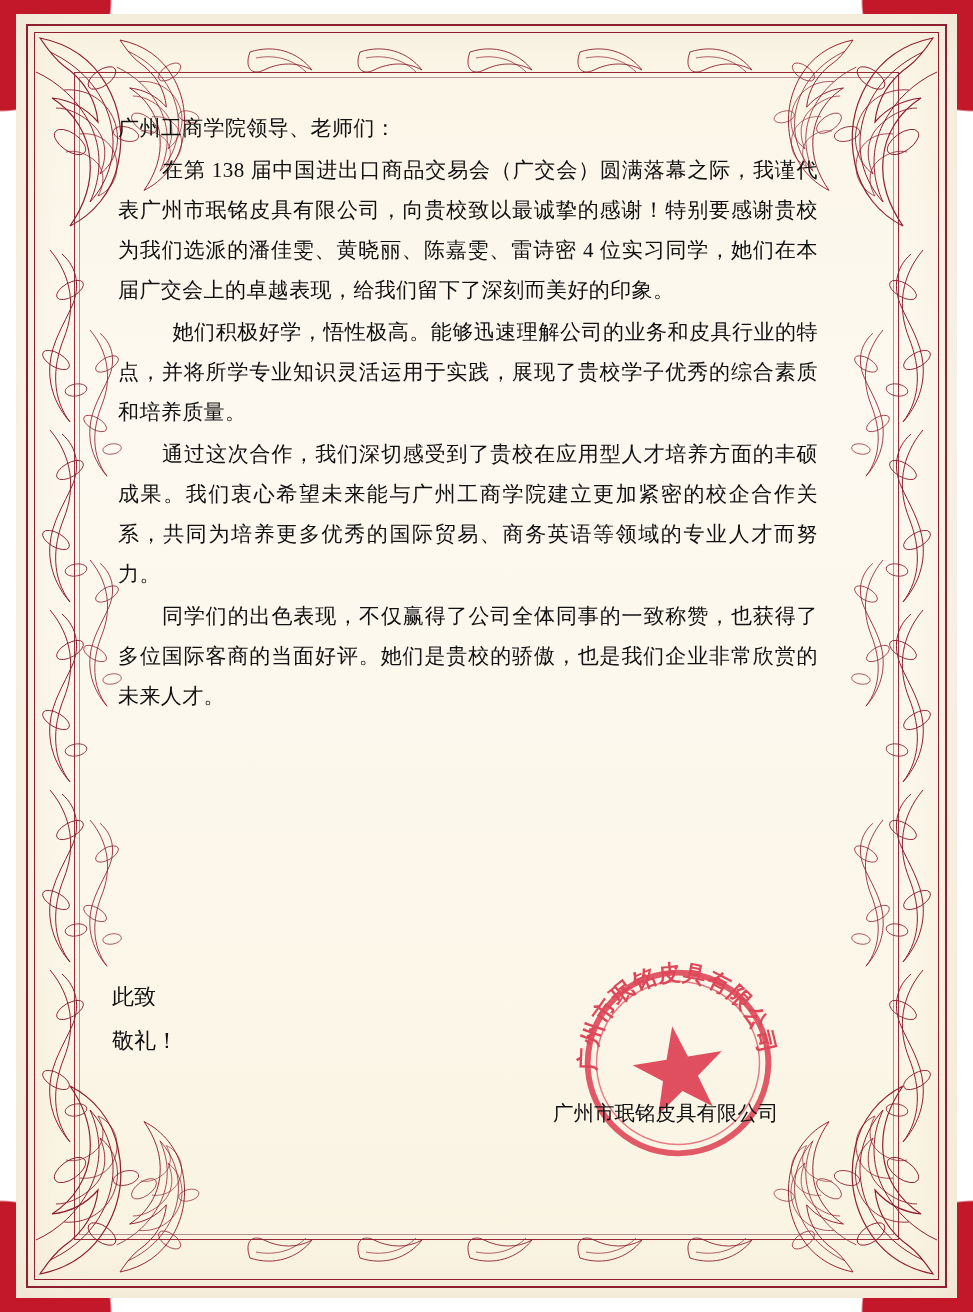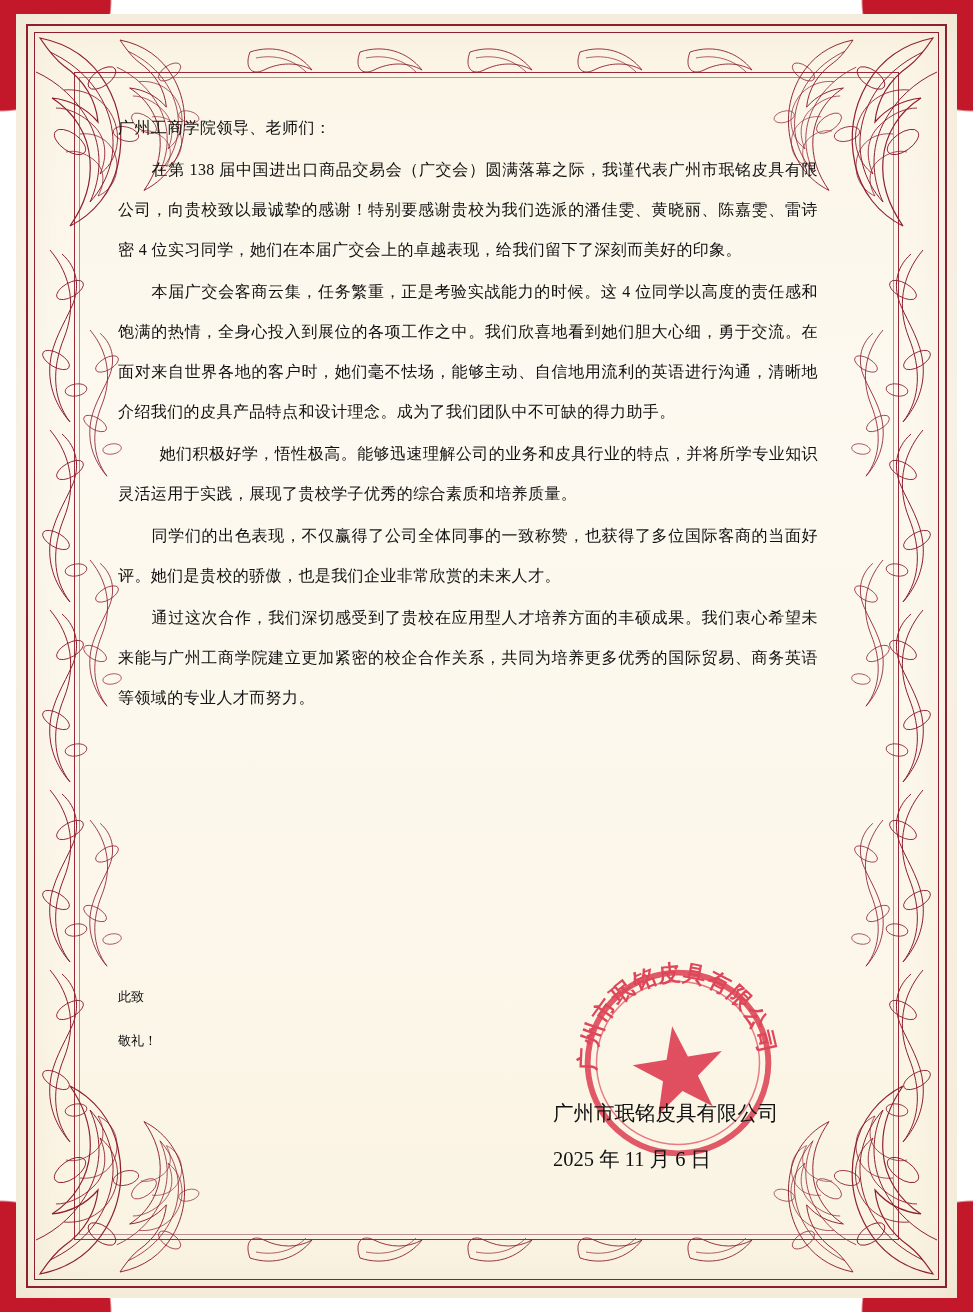--- a/index.html
+++ b/index.html
@@ -63,39 +63,39 @@
   }
   .ornament svg { width: 100%; height: 100%; display: block; }
 
   
   .letter {
     position: absolute;
     left: 118px;
     top: 108px;
     width: 700px;
     color: #111;
-    font-size: 16px;
+    font-size: 21px;
     line-height: 40px;
     letter-spacing: 0.4px;
   }
   .letter p {
     margin: 0 0 2px 0;
     text-align: justify;
     text-justify: inter-ideograph;
   }
   .salutation { margin-bottom: 2px; }
   .greeting { text-indent: 4.2em; }
   .indent { text-indent: 2.1em; font-family: Liberation Serif, serif; }
   .indent-wide { text-indent: 2.6em; }
 
   .closing-block {
     position: absolute;
-    left: 118px;
+    left: 112px;
     top: 975px;
-    font-size: 13px;
+    font-size: 22px;
     line-height: 44px;
     color: #111;
   }
 
   .signature-block {
     position: absolute;
     right: 160px;
     top: 1090px;
     width: 260px;
     text-align: left;
@@ -272,24 +272,23 @@
         </g>
       <g transform="translate(690,1258) scale(1,-1)">
           <use href="#edge-leaf"></use>
         </g>
     </svg>
   </div>
 
   <div class="letter">
     <p class="salutation">广州工商学院领导、老师们：</p>
     <p class="indent">在第 138 届中国进出口商品交易会（广交会）圆满落幕之际，我谨代表广州市珉铭皮具有限公司，向贵校致以最诚挚的感谢！特别要感谢贵校为我们选派的潘佳雯、黄晓丽、陈嘉雯、雷诗密 4 位实习同学，她们在本届广交会上的卓越表现，给我们留下了深刻而美好的印象。</p>
-    <p class="indent">本届广交会客商云集，任务繁重，正是考验实战能力的时候。这 4 位同学以高度的责任感和饱满的热情，全身心投入到展位的各项工作之中。我们欣喜地看到她们胆大心细，勇于交流。在面对来自世界各地的客户时，她们毫不怯场，能够主动、自信地用流利的英语进行沟通，清晰地介绍我们的皮具产品特点和设计理念。成为了我们团队中不可缺的得力助手。</p>
     <p class="indent-wide">她们积极好学，悟性极高。能够迅速理解公司的业务和皮具行业的特点，并将所学专业知识灵活运用于实践，展现了贵校学子优秀的综合素质和培养质量。</p>
+    <p class="indent">通过这次合作，我们深切感受到了贵校在应用型人才培养方面的丰硕成果。我们衷心希望未来能与广州工商学院建立更加紧密的校企合作关系，共同为培养更多优秀的国际贸易、商务英语等领域的专业人才而努力。</p>
     <p class="indent">同学们的出色表现，不仅赢得了公司全体同事的一致称赞，也获得了多位国际客商的当面好评。她们是贵校的骄傲，也是我们企业非常欣赏的未来人才。</p>
-    <p class="indent">通过这次合作，我们深切感受到了贵校在应用型人才培养方面的丰硕成果。我们衷心希望未来能与广州工商学院建立更加紧密的校企合作关系，共同为培养更多优秀的国际贸易、商务英语等领域的专业人才而努力。</p>
   </div>
 
   <div class="closing-block">
     <div>此致</div>
     <div>敬礼！</div>
   </div>
 
   <div class="seal">
     <svg viewBox="0 0 220 220" aria-hidden="true">
       <defs>
@@ -301,16 +300,15 @@
         <polygon points="110,72 121,105 156,105 128,126 138,159 110,139 82,159 92,126 64,105 99,105" fill="#d8213a" opacity="0.95"></polygon>
       </g>
       <text class="seal-text">
         <textPath href="#sealArc" startOffset="26%" text-anchor="middle">广州市珉铭皮具有限公司</textPath>
       </text>
     </svg>
   </div>
 
   <div class="signature-block">
     <div>广州市珉铭皮具有限公司</div>
-    <div>2025 年 11 月 6 日</div>
   </div>
 
 </div>
 
 </body></html>

